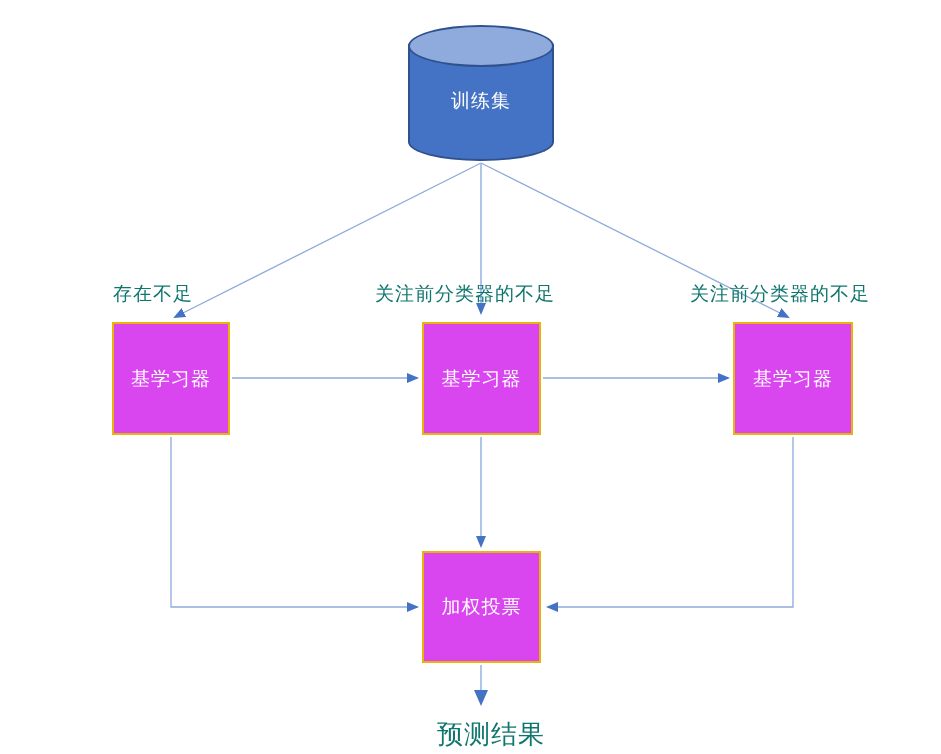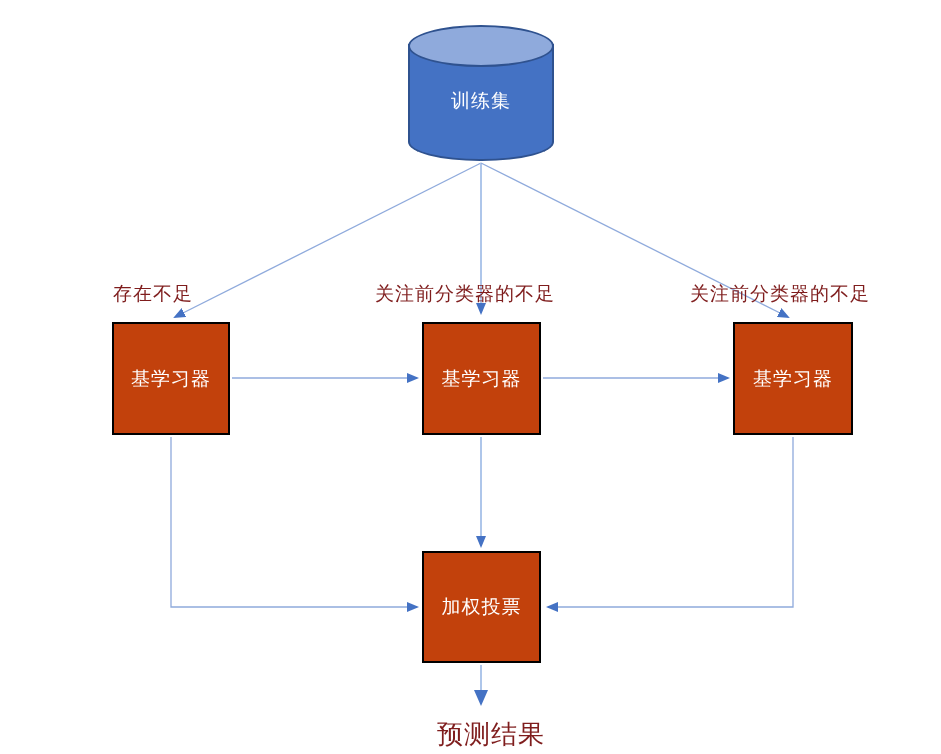--- a/index.html
+++ b/index.html
@@ -25,22 +25,22 @@
     position: absolute;
     box-sizing: border-box;
     display: flex;
     align-items: center;
     justify-content: center;
     color: #ffffff;
     font-size: 19px;
     letter-spacing: 1px;
   }
   .box {
-    background: #c2410c;
-    border: 2px solid #000000;
+    background: #d946ef;
+    border: 2px solid #eab308;
   }
   .cylinder { background: transparent; }
   .cyl-body {
     position: absolute;
     left: 0; right: 0;
     top: 19px; bottom: 0;
     background: #4472C4;
     border: 2px solid #2F528F;
     border-top: none;
     border-radius: 0 0 72px 72px / 0 0 19px 19px;
@@ -54,21 +54,21 @@
     border: 2px solid #2F528F;
     border-radius: 50%;
   }
   .cyl-label {
     position: relative;
     top: 8px;
     z-index: 2;
   }
   .annotation {
     position: absolute;
-    color: #7f1d1d;
+    color: #0f766e;
     font-size: 19px;
     white-space: nowrap;
     letter-spacing: 1px;
   }
 </style>
 </head>
 <body>
 
 <div class="canvas">
 

